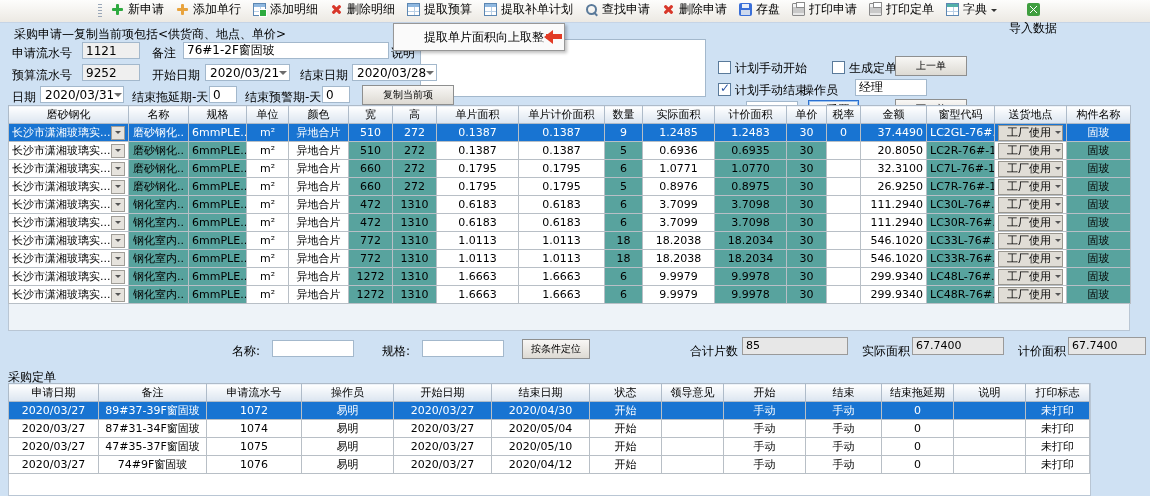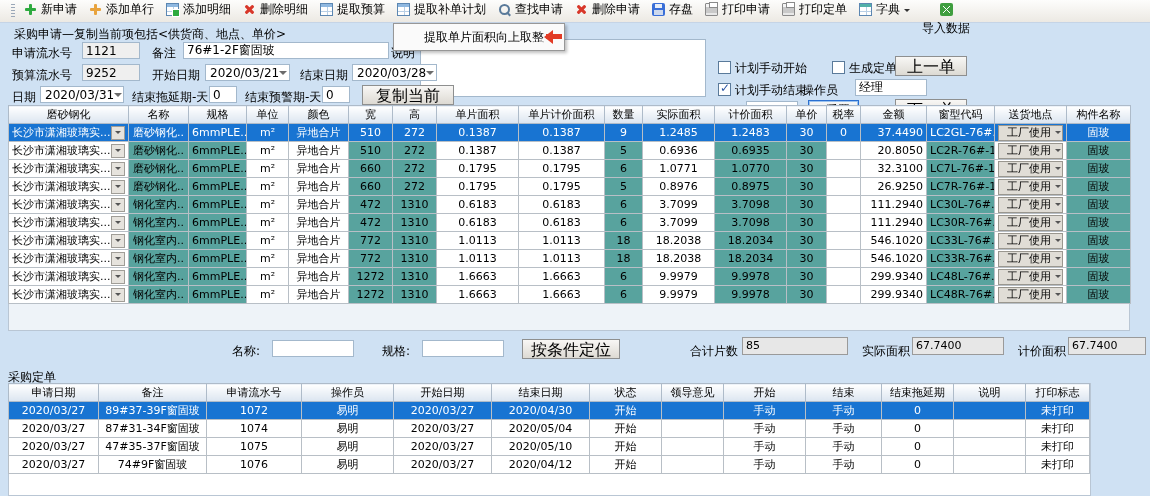--- a/index.html
+++ b/index.html
@@ -4,21 +4,21 @@
 <style>
   * { margin:0; padding:0; box-sizing:border-box; }
   html,body { width:1150px; height:496px; overflow:hidden;
     font-family:"DejaVu Sans","Liberation Sans",sans-serif; font-size:12px; color:#000; }
   body { background:#cfe1f3; position:relative; }
   .abs { position:absolute; }
 
   
   .toolbar { position:absolute; left:0; top:0; width:1150px; height:23px;
     background:linear-gradient(#fdfdfc,#ece9e3); border-bottom:1px solid #c5d4e6;
-    display:flex; align-items:center; padding-left:8px; }
+    display:flex; align-items:center; padding-left:8px;justify-content:center; }
   .grip { width:4px; height:15px; margin:0 3px;
     background:repeating-linear-gradient(#9aa7b8 0 1px, transparent 1px 3px); }
   .tb-btn { display:inline-flex; align-items:center; gap:4px; height:20px;
     padding:0 5px; border:1px solid transparent; font-size:12px; white-space:nowrap; cursor:default; }
   .tb-btn.pressed { background:#c9def5; border:1px solid #4a7ebb; }
   .caret { width:0; height:0; border:3px solid transparent; border-top-color:#333; margin-top:5px; }
 
   .ico { width:13px; height:13px; display:inline-block; position:relative; flex:none; }
   .cross::before { content:""; position:absolute; left:5px; top:1px; width:3px; height:11px; background:var(--c,#2daa3f); border-radius:1px; }
   .cross::after  { content:""; position:absolute; left:1px; top:5px; width:11px; height:3px; background:var(--c,#2daa3f); border-radius:1px; }
@@ -54,21 +54,21 @@
   
   .lbl { white-space:nowrap; }
   .inp { border:1px solid #a3b8cc; background:#fff; height:17px; font-size:12px; padding:0 3px;
     font-family:inherit; }
   .inp.gray { background:#efefef; }
   .combo { border:1px solid #a3b8cc; background:#fff; height:17px; display:flex; align-items:center;
     padding:0 2px 0 4px; font-size:12px; }
   .combo .sp { flex:1; white-space:nowrap; }
   .combo .car { width:0; height:0; border:4px solid transparent; border-top-color:#6b6b6b; margin-top:4px; }
   .win-btn { border:1px solid #8e8f8f; background:linear-gradient(#f8f7f5,#dddad3); height:20px;
-    font-size:16px; font-family:inherit; padding:0 8px; }
+    font-size:10px; font-family:inherit; padding:0 8px; }
   .cb { width:13px; height:13px; border:1px solid #5a7a9a; background:#fff; display:inline-block;
     vertical-align:-2px; margin-right:4px; position:relative; }
   .cb.checked::after { content:"✓"; position:absolute; left:1px; top:-3px; font-size:12px; color:#2b56a5; font-weight:bold; }
   .reset-btn { border:1px solid #2a6fd0; box-shadow:0 0 0 1px #9cc3ef inset; background:linear-gradient(#f8f7f5,#d8e4f2);
     height:21px; font-size:12px; padding:0 8px 0 4px; display:inline-flex; align-items:center; gap:3px; font-family:inherit;}
   .spark { width:10px; height:10px; border-radius:50%; background:radial-gradient(circle at 35% 35%,#ffd86b,#e09018); display:inline-block; }
 
   
   .grid-area { position:absolute; left:0; top:105px; width:1150px; height:226px; }
   .grid-bg { position:absolute; left:8px; top:0; width:1122px; height:226px; background:#eef3f8; border:1px solid #b9c6d4; }

